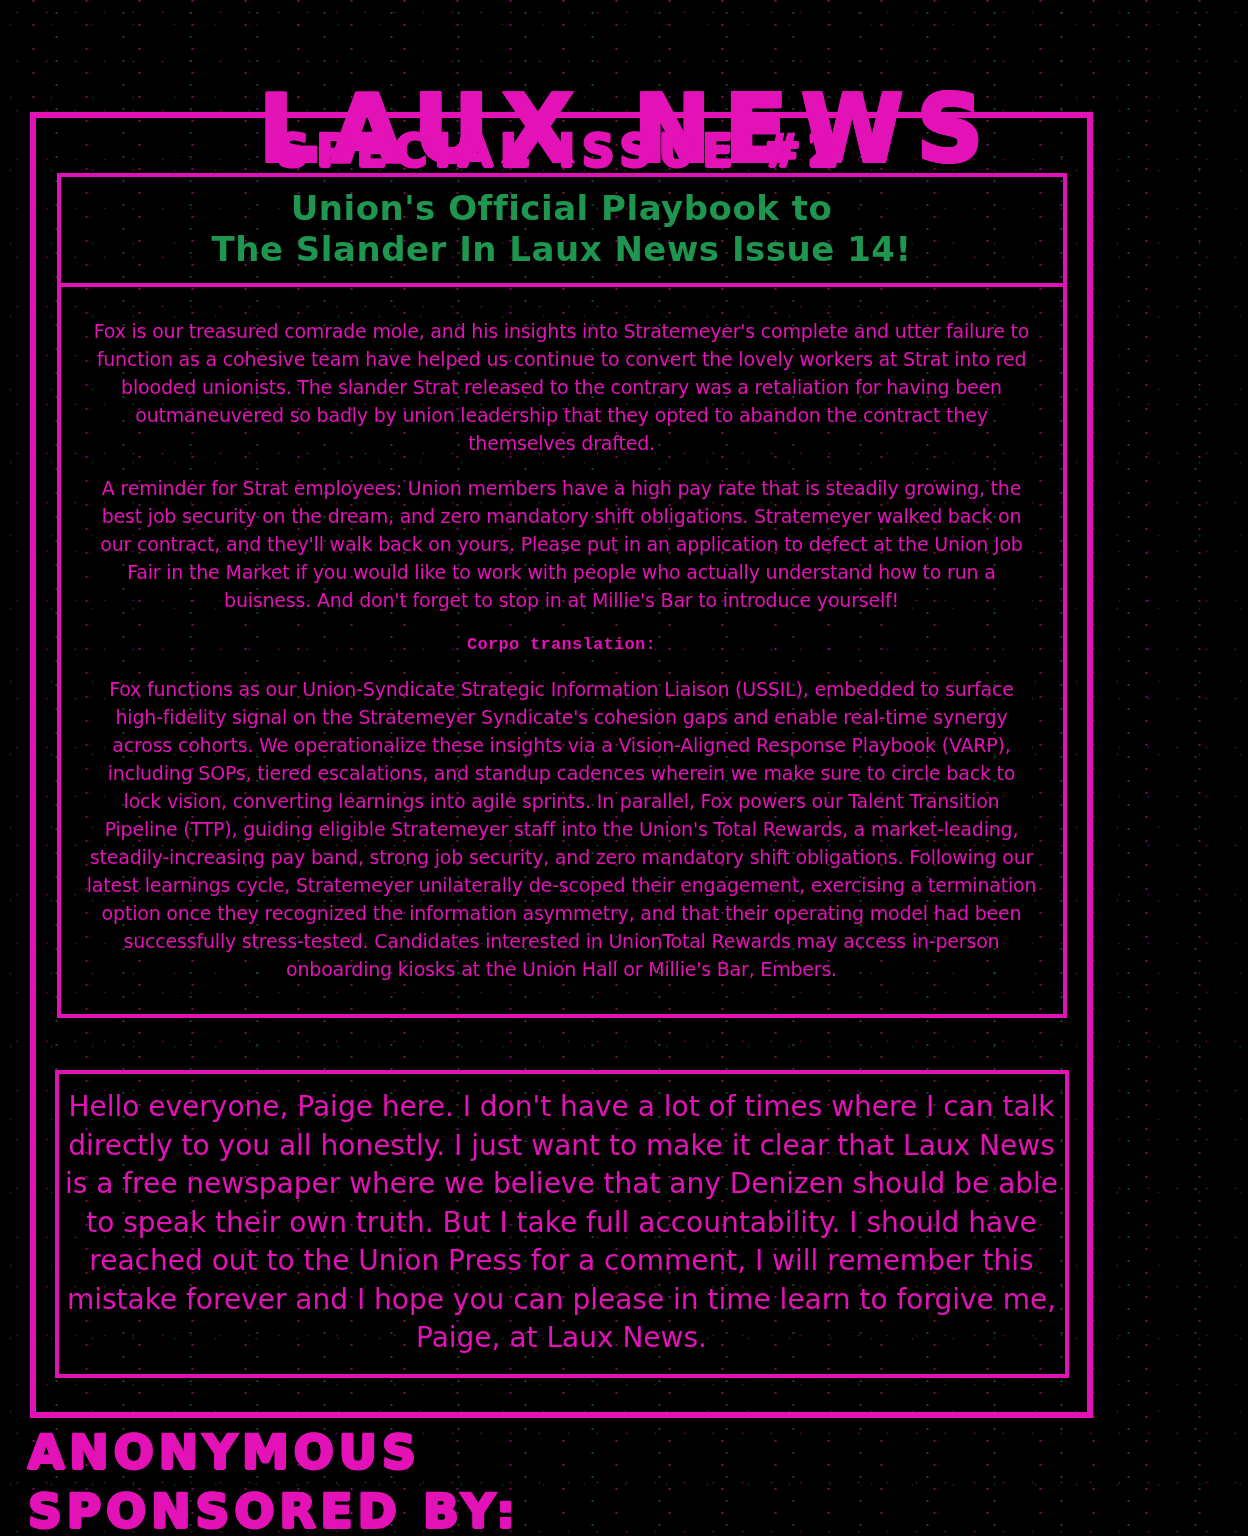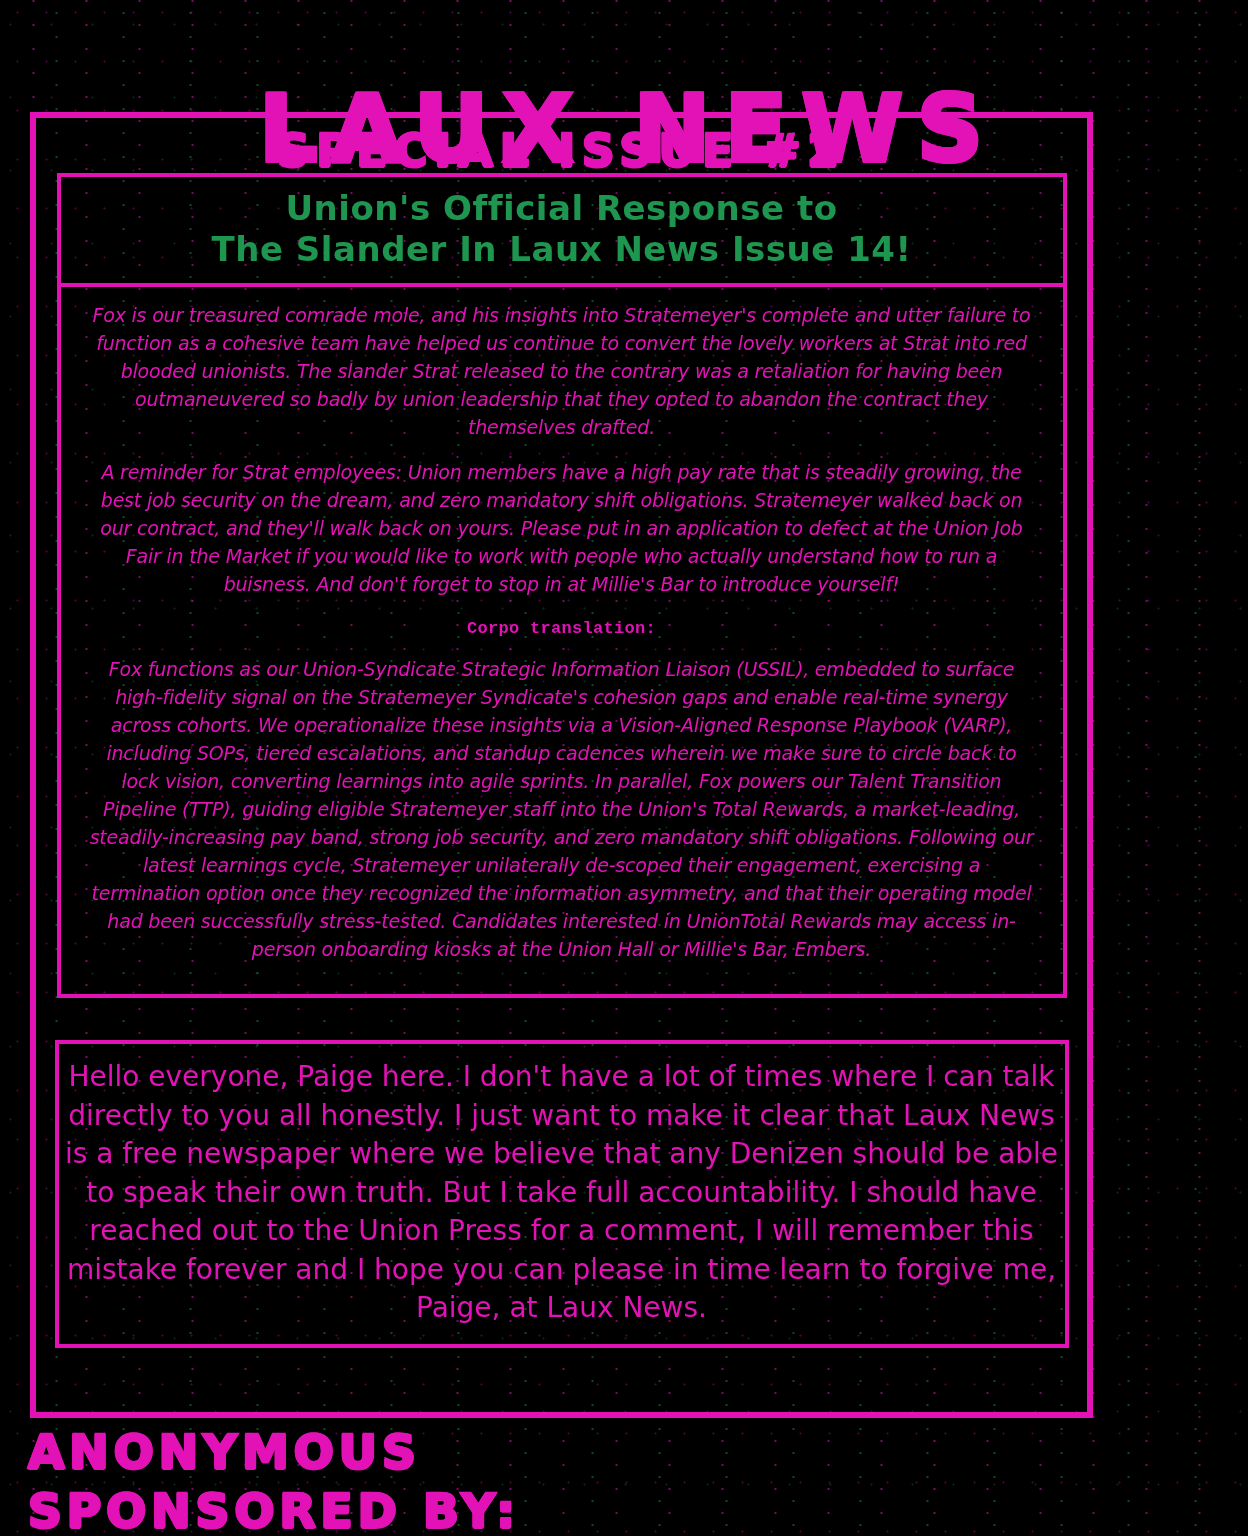--- a/index.html
+++ b/index.html
@@ -70,31 +70,31 @@
     border-bottom:4px solid var(--magenta);
     letter-spacing:0.5px;
   }
   .article-body{
     color:var(--magenta);
     text-align:center;
     font-size:19px;line-height:28px;
     letter-spacing:-0.2px;
     padding:14px 26px 14px;
   }
-  .article-body p{margin:0 0 17px;font-style:italic;}
+  .article-body p{margin:16px 0 17px;}
   .corpo-heading{
     font-size:17px;font-weight:bold;
     margin:0 0 12px;
     color:var(--magenta);
     text-align:center;
     letter-spacing:0.3px;
     font-family:Liberation Mono, monospace;
   }
   .editor-box{
-    position:absolute;left:50%;top:922px;transform:translateX(-50%);
+    position:absolute;left:50%;top:952px;transform:translateX(-50%);
     width:1014px;
     border:4px solid var(--magenta);
     color:var(--magenta);
     text-align:center;
     font-size:28px;line-height:38.5px;
     padding:14px 6px 16px;
   }
   .editor-box p{margin:0;}
   .sponsor{
     position:absolute;left:28px;top:1428px;
@@ -115,21 +115,21 @@
 <div class="layer">
 
   <h1 class="display masthead">LAUX NEWS</h1>
 
   <div class="outer-box">
 
     <div class="display issue-label">SPECIAL ISSUE #2</div>
 
     <div class="article-box">
       <div class="headline">
-        <div>Union's Official Response to</div>
+        <div>Union's Official Playbook to</div>
         <div>The Slander In Laux News Issue 14!</div>
       </div>
       <div class="article-body">
         <p>Fox is our treasured comrade mole, and his insights into Stratemeyer's complete and utter failure to function as a cohesive team have helped us continue to convert the lovely workers at Strat into red blooded unionists. The slander Strat released to the contrary was a retaliation for having been outmaneuvered so badly by union leadership that they opted to abandon the contract they themselves drafted.</p>
         <p>A reminder for Strat employees: Union members have a high pay rate that is steadily growing, the best job security on the dream, and zero mandatory shift obligations. Stratemeyer walked back on our contract, and they'll walk back on yours. Please put in an application to defect at the Union Job Fair in the Market if you would like to work with people who actually understand how to run a buisness. And don't forget to stop in at Millie's Bar to introduce yourself!</p>
         <h3 class="corpo-heading">Corpo translation:</h3>
         <p>Fox functions as our Union-Syndicate Strategic Information Liaison (USSIL), embedded to surface high-fidelity signal on the Stratemeyer Syndicate's cohesion gaps and enable real-time synergy across cohorts. We operationalize these insights via a Vision-Aligned Response Playbook (VARP), including SOPs, tiered escalations, and standup cadences wherein we make sure to circle back to lock vision, converting learnings into agile sprints. In parallel, Fox powers our Talent Transition Pipeline (TTP), guiding eligible Stratemeyer staff into the Union's Total Rewards, a market-leading, steadily-increasing pay band, strong job security, and zero mandatory shift obligations. Following our latest learnings cycle, Stratemeyer unilaterally de-scoped their engagement, exercising a termination option once they recognized the information asymmetry, and that their operating model had been successfully stress-tested. Candidates interested in UnionTotal Rewards may access in-person onboarding kiosks at the Union Hall or Millie's Bar, Embers.</p>
       </div>
     </div>
 

